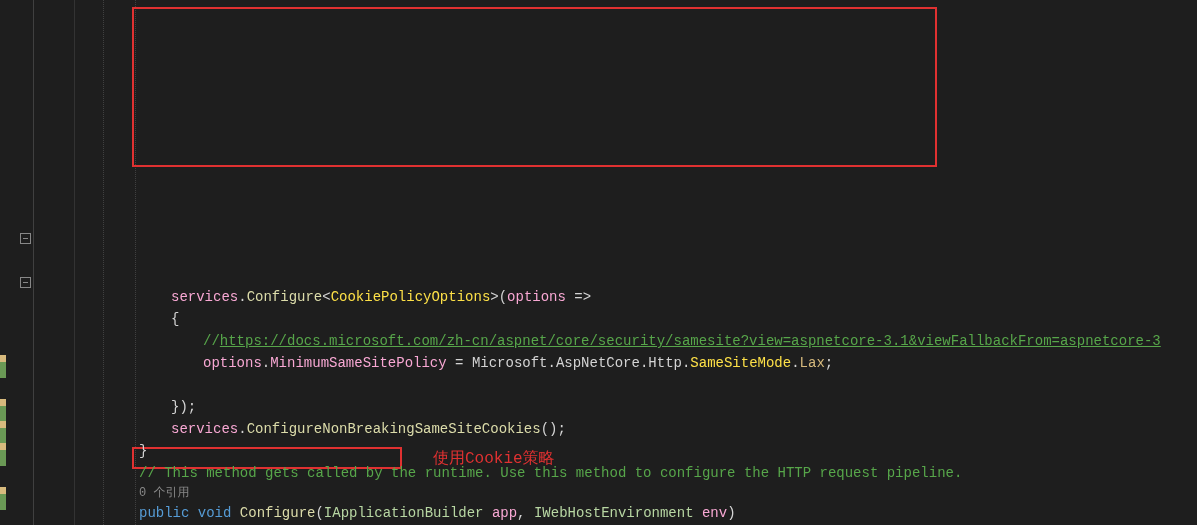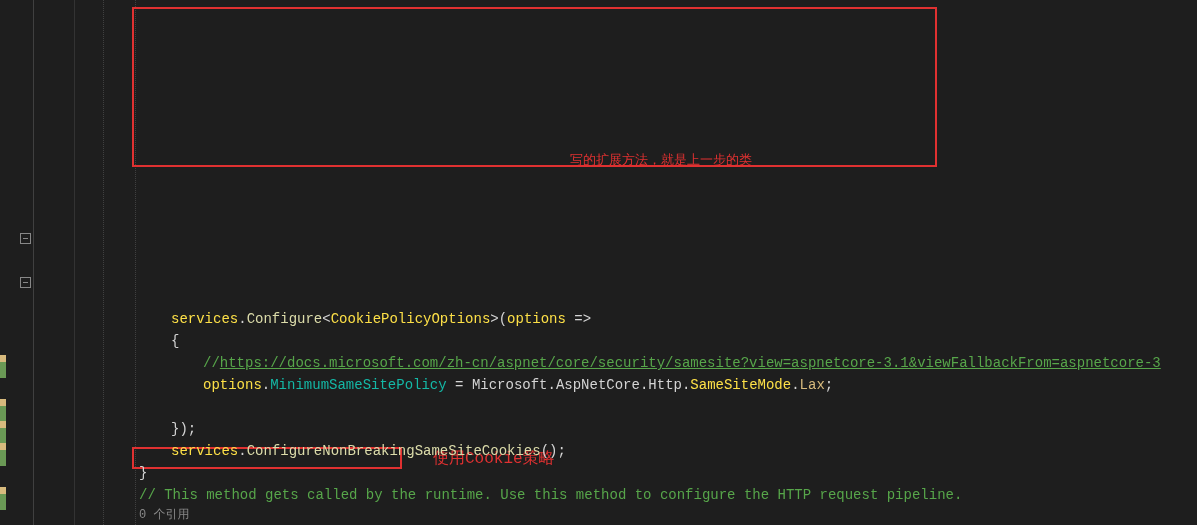--- a/index.html
+++ b/index.html
@@ -29,22 +29,22 @@
   .ig { position:absolute; width:0; border-left:1px dotted #404040; }
 
   
   .redbox { position:absolute; border:2px solid #e03131; pointer-events:none; }
 
   
   .c-kw     { color:#569cd6; }       
   .c-type   { color:#fde047; }       
   .c-type2  { color:#b8d7a3; }       
   .c-member { color:#dcdcaa; }       
-  .c-local  { color:#fde047;text-align:center; }       
-  .c-field  { color:#14b8a6; }
+  .c-local  { color:#f9a8d4;text-align:center; }       
+  .c-field  { color:#f9a8d4; }
   .c-comment{ color:#57a64a; }
   .c-url    { color:#57a64a; text-decoration:underline; }
   .c-punct  { color:#d4d4d4; }
   .c-arrow  { color:#d4d4d4; }
   .c-member2{ color:#d7ba7d; }
   .c-codelens{ color:#888; font-size:12px; }
   .c-anno   { color:#e03131; }
 </style>
 </head>
 <body>
@@ -79,19 +79,18 @@
     <div class="iguides">
       <div class="ig" style="left:28px; top:0; height:525px;"></div>
       <div class="ig" style="left:60px; top:0; height:525px;"></div>
     </div>
 
     
     <div class="redbox" id="rb1" style="top: 7px; left: 57px; width: 805px; height: 160px;"></div>
     <div class="redbox" id="rb2" style="top: 447px; left: 57px; width: 270px; height: 22px;"></div>
 
     
-    <div id="an1" class="c-anno" style="position:absolute;left:495px;top:150px;font-size:13px;">写的扩展方法，就是上一步的类</div>
     <div id="an2" class="c-anno" style="position:absolute;left:358px;top:448px;font-size:16px;">使用Cookie策略</div>
 
     
     <div id="rows" style="position:relative;"><div class="row" style="padding-left: 96px;"><span class="c-local">services</span><span class="c-punct">.</span><span class="c-member">Configure</span><span class="c-punct">&lt;</span><span class="c-type">CookiePolicyOptions</span><span class="c-punct">&gt;(</span><span class="c-local">options</span><span class="c-arrow"> =&gt;</span></div><div class="row" style="padding-left: 96px;"><span class="c-punct">{</span></div><div class="row" style="padding-left: 128px;"><span class="c-comment">//</span><span class="c-url">https://docs.microsoft.com/zh-cn/aspnet/core/security/samesite?view=aspnetcore-3.1&amp;viewFallbackFrom=aspnetcore-3</span></div><div class="row" style="padding-left: 128px;"><span class="c-local">options</span><span class="c-punct">.</span><span class="c-field">MinimumSameSitePolicy</span><span class="c-punct"> = </span><span class="c-punct">Microsoft</span><span class="c-punct">.</span><span class="c-punct">AspNetCore</span><span class="c-punct">.</span><span class="c-punct">Http</span><span class="c-punct">.</span><span class="c-type">SameSiteMode</span><span class="c-punct">.</span><span class="c-member2">Lax</span><span class="c-punct">;</span></div><div class="row" style="padding-left: 128px;"><span class="c-punct"></span></div><div class="row" style="padding-left: 96px;"><span class="c-punct">});</span></div><div class="row" style="padding-left: 96px;"><span class="c-local">services</span><span class="c-punct">.</span><span class="c-member">ConfigureNonBreakingSameSiteCookies</span><span class="c-punct">();</span></div><div class="row" style="padding-left: 64px;"><span class="c-punct">}</span></div><div class="row" style="padding-left: 64px;"><span class="c-comment">// This method gets called by the runtime. Use this method to configure the HTTP request pipeline.</span></div><div class="row" style="padding-left: 64px; height: 18px; line-height: 18px;"><span class="c-codelens">0 个引用</span></div><div class="row" style="padding-left: 64px;"><span class="c-kw">public </span><span class="c-kw">void </span><span class="c-member">Configure</span><span class="c-punct">(</span><span class="c-type2">IApplicationBuilder</span><span class="c-local"> app</span><span class="c-punct">, </span><span class="c-type2">IWebHostEnvironment</span><span class="c-local"> env</span><span class="c-punct">)</span></div></div>
   </div>
 </div>
 
 </body></html>

